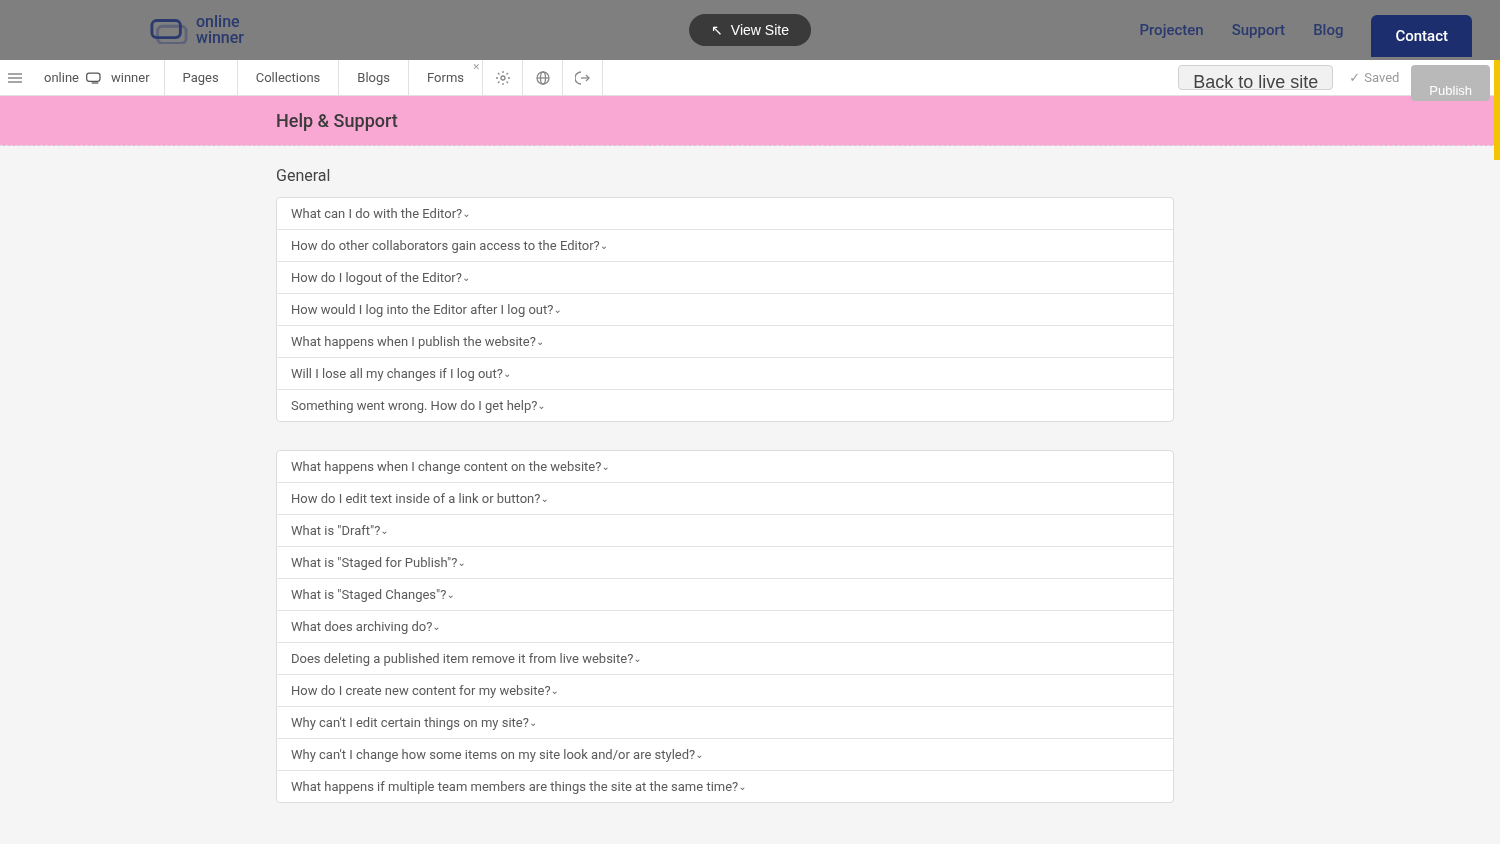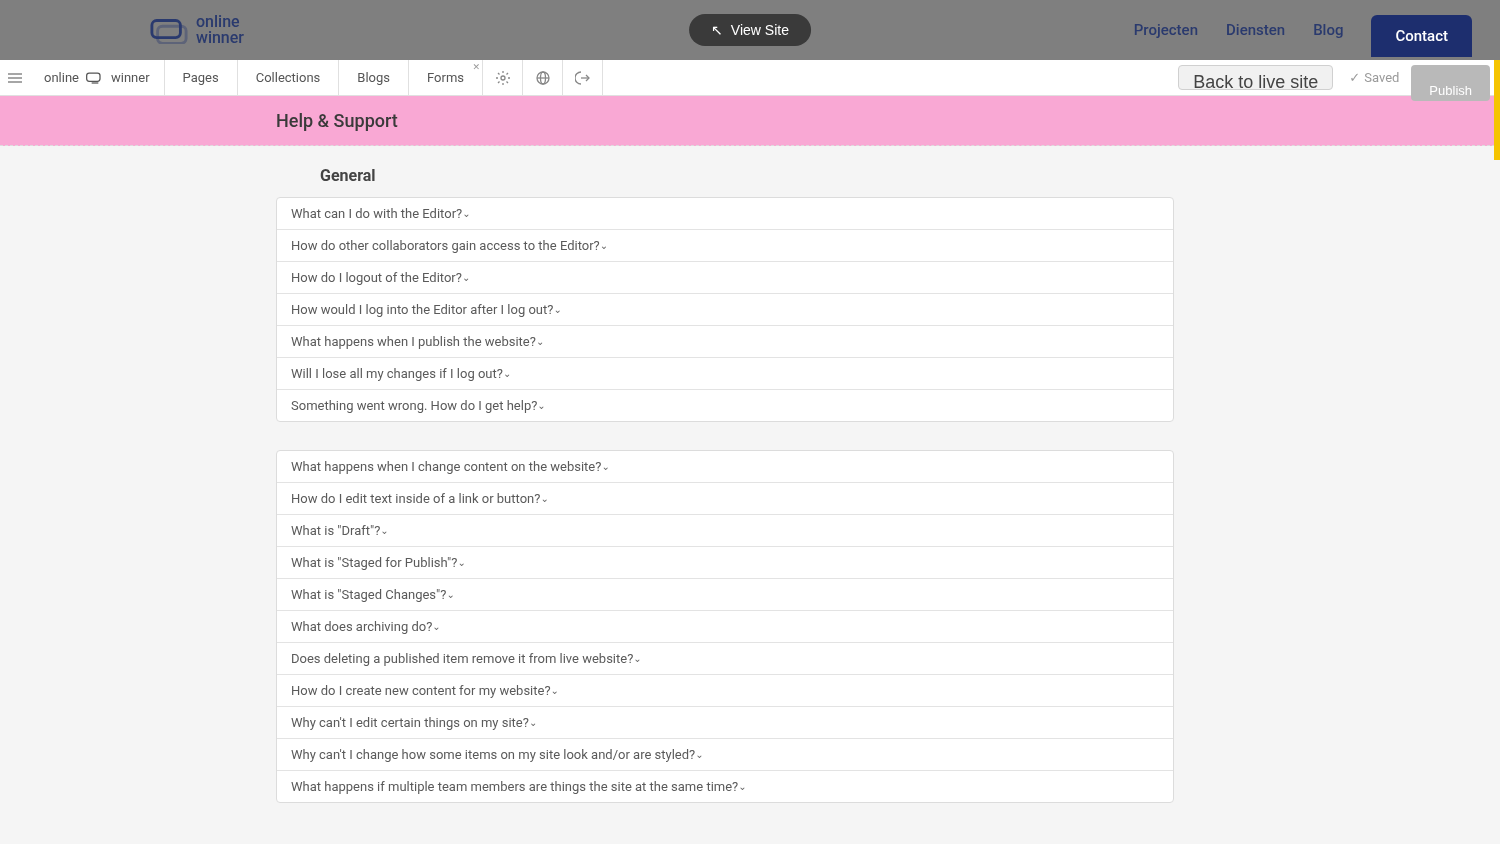--- a/index.html
+++ b/index.html
@@ -92,21 +92,21 @@
   color:#3a3a3a;
   max-width:900px;
   margin:0 auto;
   padding-left:0;
   margin-left:276px;
 }
 
 
 .content { padding: 20px 0 40px; }
 .section { max-width:898px; margin:0 0 28px 276px; }
-.section h2 { font-size:16px; font-weight:700; color:#444; margin-bottom:12px;margin-left:44px; }
+.section h2 { font-size:16px; font-weight:400; color:#444; margin-bottom:12px; }
 .accordion { border:1px solid #dcdcdc; border-radius:4px; background:#fff; }
 .accordion-item {
   border-bottom:1px solid #e3e3e3;
   padding:8px 14px;
   display:flex;
   align-items:center;
   justify-content:flex-start;
   cursor:pointer;
   font-size:13px;
   color:#5a5a5a;
@@ -131,21 +131,21 @@
       <span>online</span>
       <span>winner</span>
     </span>
   </div>
   <button class="view-site-btn">
     <span>↖</span>
     <span>View Site</span>
   </button>
   <div class="site-nav">
     <span>Projecten</span>
-    <span>Diensten</span>
+    <span>Support</span>
     <span>Blog</span>
     <span class="contact-btn">Contact</span>
   </div>
 </div>
 
 <div class="editor-toolbar">
   <div class="hamburger">
     <svg width="14" height="10" viewBox="0 0 14 10">
         <line x1="0" y1="1" x2="14" y2="1" stroke="#888" stroke-width="1.5"></line>
         <line x1="0" y1="5" x2="14" y2="5" stroke="#888" stroke-width="1.5"></line>

